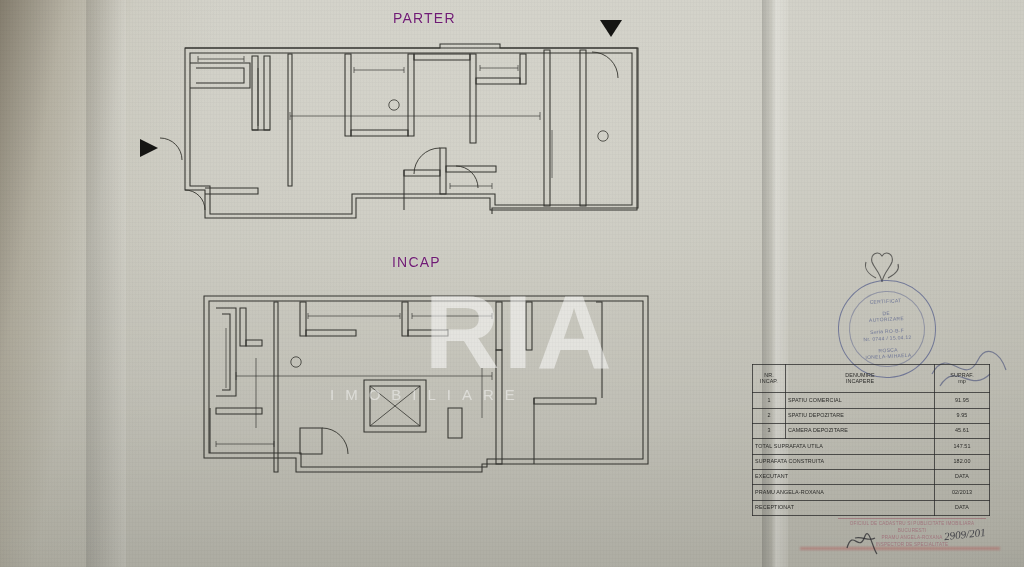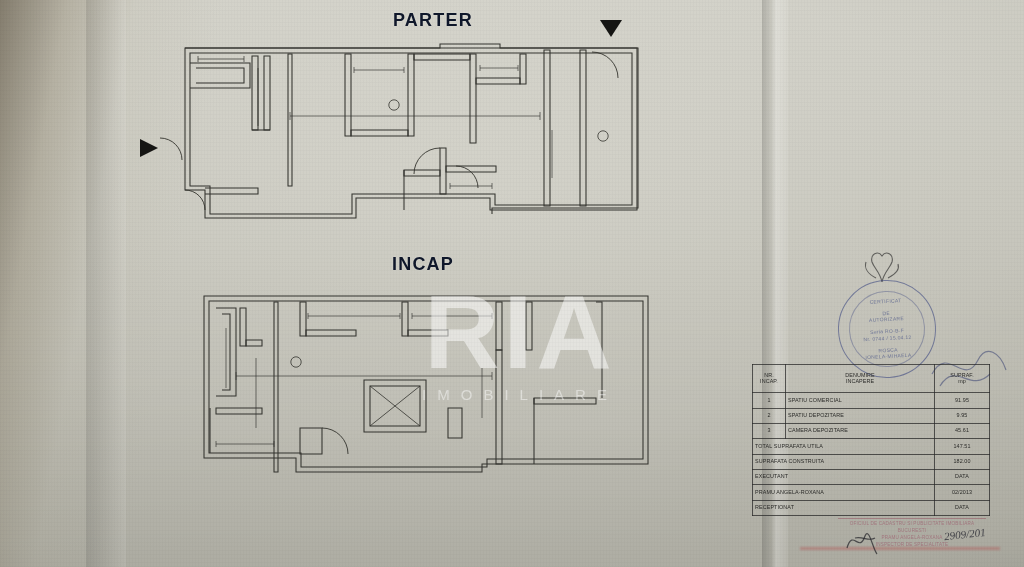--- a/index.html
+++ b/index.html
@@ -27,42 +27,42 @@
   .grain{
     position:absolute;inset:0;opacity:.30;mix-blend-mode:multiply;
     background-image:
       repeating-linear-gradient(90deg, rgba(0,0,0,.05) 0 1px, rgba(0,0,0,0) 1px 3px),
       repeating-linear-gradient(0deg, rgba(0,0,0,.04) 0 1px, rgba(0,0,0,0) 1px 4px);
   }
   .blurwrap{position:absolute;inset:0;filter:blur(.55px);}
 
   
   .plan-title{
-    position:absolute;color:#0f172a;font-weight:bold;font-size:18px;
+    position:absolute;color:#701a75;font-weight:normal;font-size:14px;
     letter-spacing:1.2px;text-shadow:0 0 2px rgba(255,255,255,.35);
   }
 
   
   .draw{position:absolute;}
   .draw svg{display:block;}
   .draw svg *{vector-effect:non-scaling-stroke;}
 
   
   .wm{
     position:absolute;left:330px;top:232px;width:380px;height:140px;
     pointer-events:none;
     margin-top:48px;
   }
   .wm-main{
     font-size:104px;font-weight:bold;letter-spacing:4px;
     color:rgba(255,255,255,.52);line-height:104px;
     text-align:center;font-family:"Liberation Sans",sans-serif;
   }
   .wm-sub{
-    margin-top:2px;text-align:center;font-size:15px;letter-spacing:11px;
+    margin-top:2px;text-align:left;font-size:15px;letter-spacing:11px;
     color:rgba(255,255,255,.48);font-family:"Liberation Sans",sans-serif;
   }
 
   
   .tbl{
     position:absolute;left:752px;top:364px;width:238px;height:152px;
     color:#2a2a28;font-size:5.4px;letter-spacing:.1px;
   }
   .tbl table{border-collapse:collapse;width:100%;height:100%;table-layout:fixed;}
   .tbl td{

